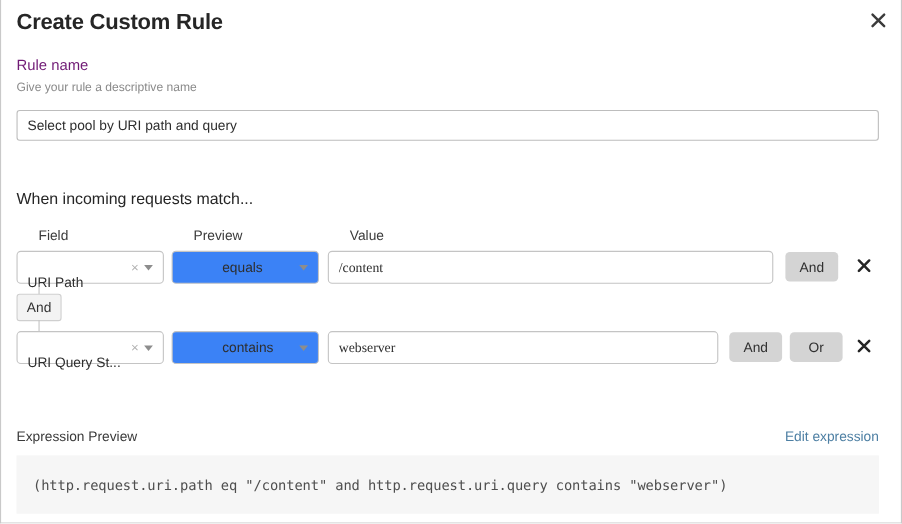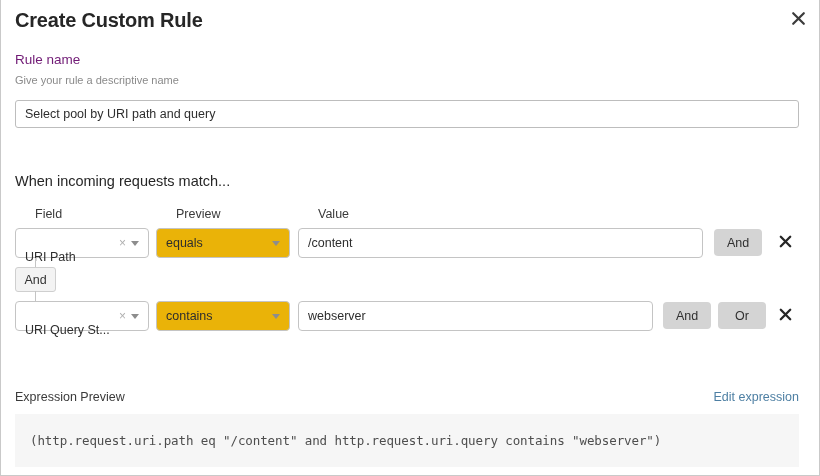--- a/index.html
+++ b/index.html
@@ -154,43 +154,44 @@
 
   .operator-select {
     position: absolute;
     left: 155px;
     top: 0;
     width: 134px;
     height: 30px;
     box-sizing: border-box;
     border: 1px solid #c4c4c4;
     border-radius: 4px;
-    background: #eab308;
-    display: flex;
-    align-items: center;
-    cursor: pointer;
+    background: #3b82f6;
+    display: flex;
+    align-items: center;
+    cursor: pointer;
+    padding-left: 36px;
   }
   .op-label {
     flex: 1;
     font-size: 12.5px;
     color: #2e2e2e;
     padding-left: 9px;
     white-space: nowrap;
   }
 
   .value-input {
     position: absolute;
     top: 0;
     left: 297px;
     height: 30px;
     box-sizing: border-box;
     border: 1px solid #c4c4c4;
     border-radius: 4px;
     background: #fff;
-    font-family: Liberation Sans, sans-serif;
+    font-family: Liberation Serif, serif;
     font-size: 12.5px;
     color: #2e2e2e;
     padding: 0 9px;
     outline: none;
   }
   .value-wide   { width: 405px; }
   .value-narrow { width: 355px; }
 
   .logic-btn {
     position: absolute;

